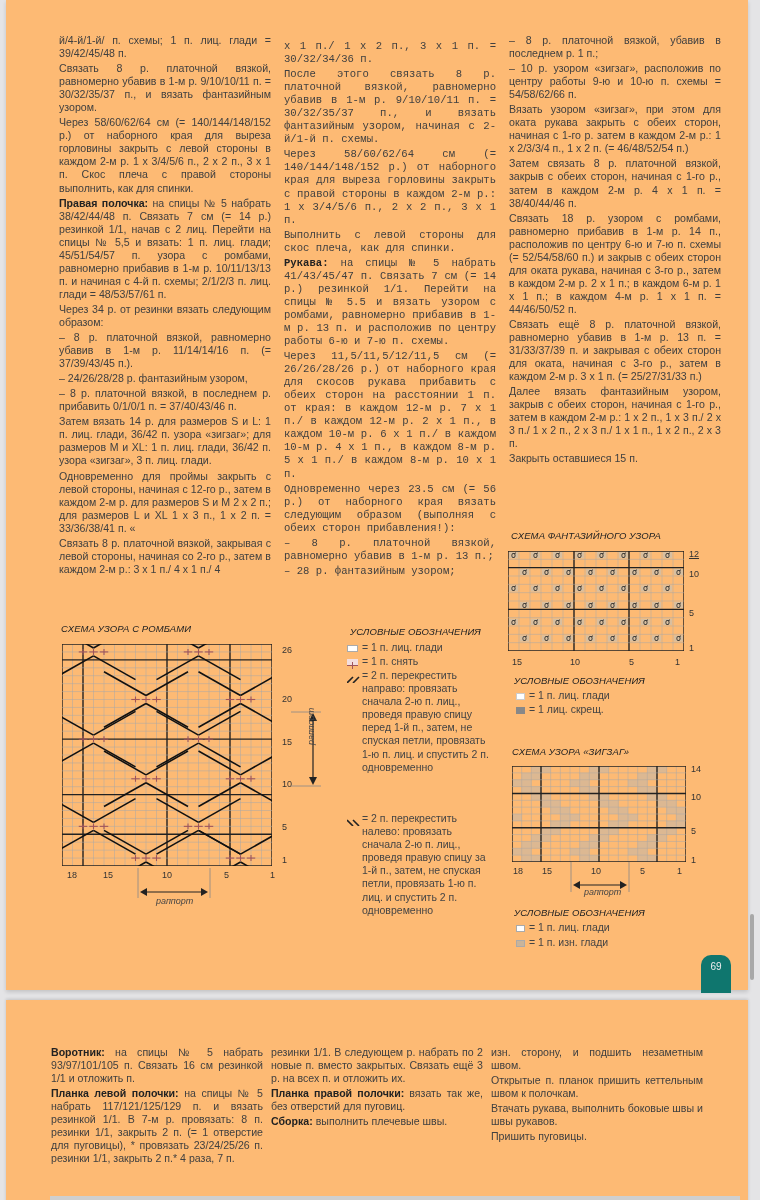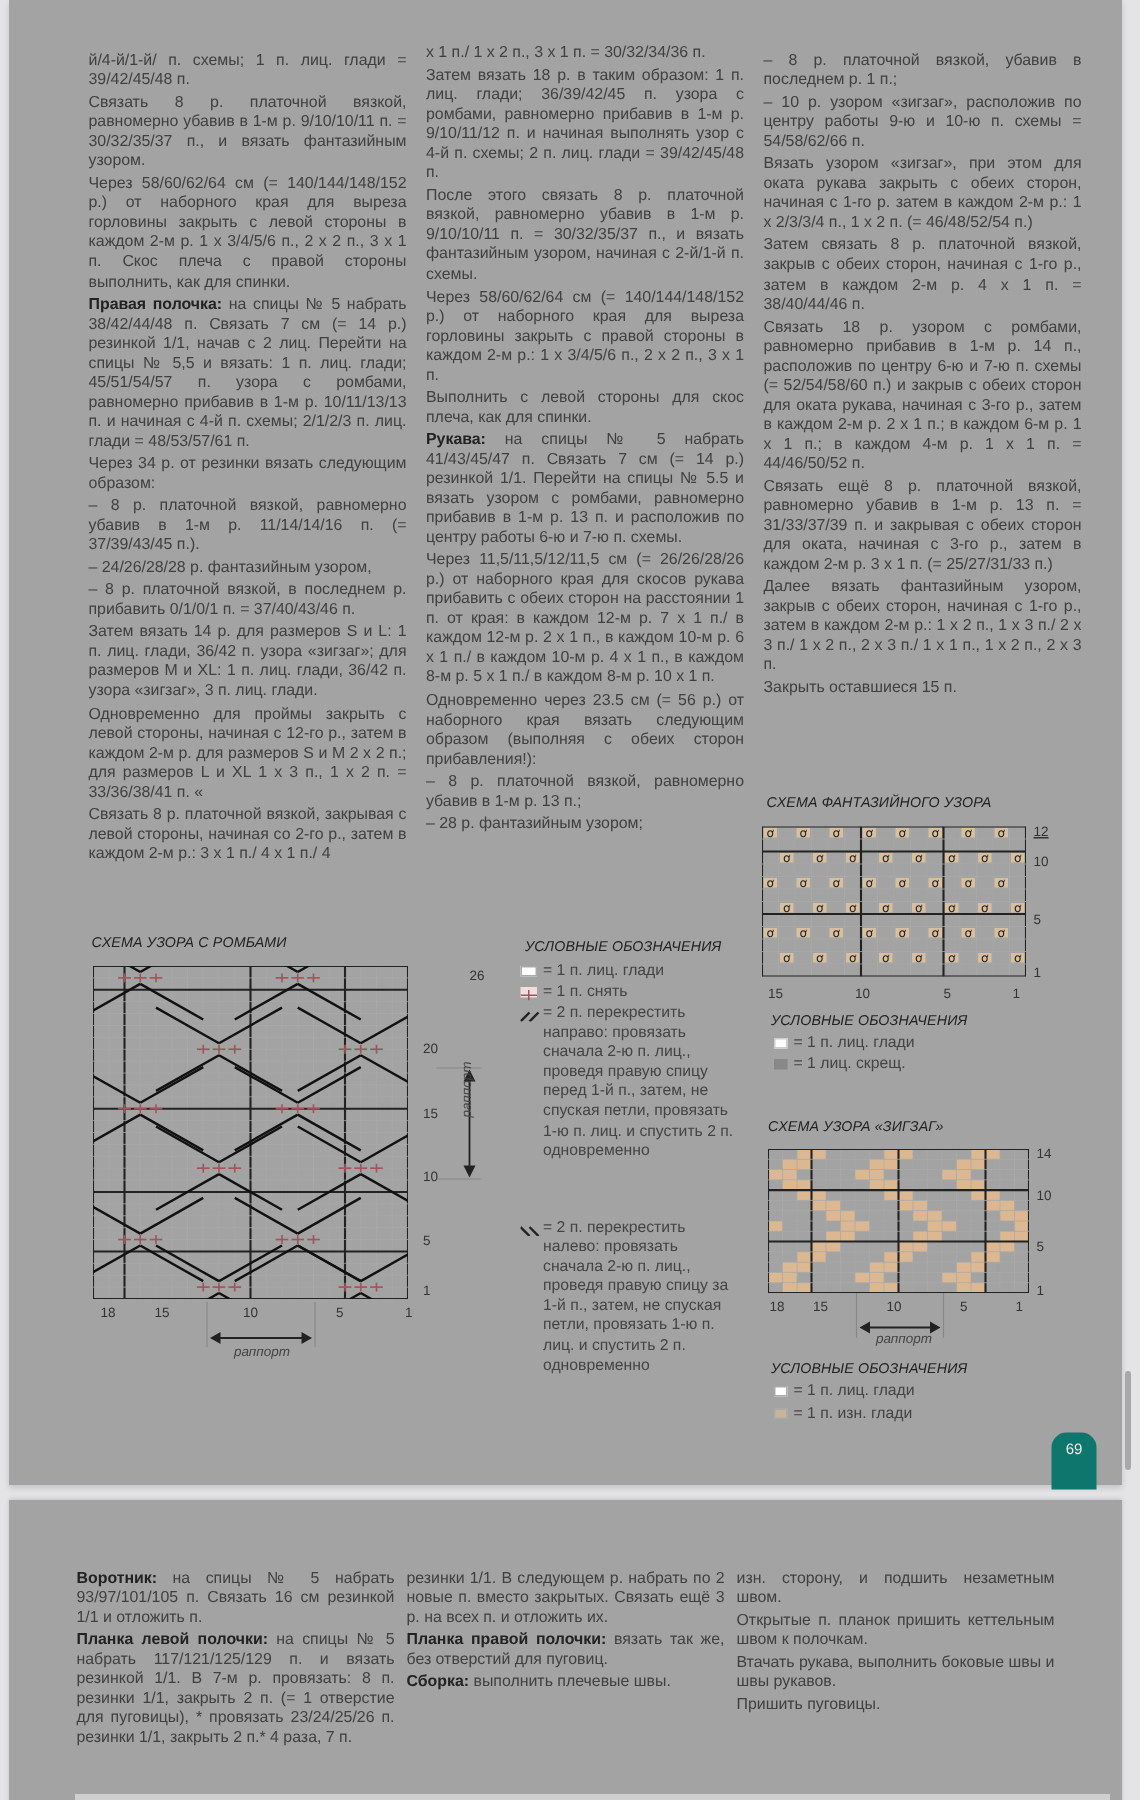--- a/index.html
+++ b/index.html
@@ -1,25 +1,25 @@
 <!DOCTYPE html>
 <html><head>
 <meta charset="utf-8">
 <style>
   * { box-sizing: border-box; margin: 0; padding: 0; }
   html, body { width: 760px; height: 1200px; overflow: hidden; background: #e4e4e6; }
   body { position: relative; font-family: "Liberation Sans", sans-serif; color: #3a3a3a; }
-  .page { position: absolute; background: #a3a3a3; }
+  .page { position: absolute; background: #fdba74; }
   #page1 { left: 6px; top: 0; width: 742px; height: 990px; box-shadow: 0 2px 4px rgba(0,0,0,0.15); }
   #page2 { left: 6px; top: 1000px; width: 742px; height: 260px; box-shadow: 0 -1px 3px rgba(0,0,0,0.15); }
   .col { position: absolute; font-size: 10.6px; line-height: 13.05px; text-align: justify; color: #404040; }
   .col p { margin: 0 0 2px 0; }
   .col b { font-weight: bold; color: #222; }
   .c1 { left: 53px; top: 34px; width: 212px; }
-  .c2 { left: 278px; top: 29px; width: 212px; }
+  .c2 { left: 278px; top: 40px; width: 212px; font-family: Liberation Mono, monospace; }
   .c3 { left: 503px; top: 34px; width: 212px; }
   .heading { position: absolute; font-size: 9.5px; font-weight: normal; font-style: italic; color: #222; letter-spacing: 0.1px; }
   .legend-item { position: absolute; font-size: 10.5px; color: #444; line-height: 13.1px; }
   .legend-item .sym { display: inline-block; width: 11px; height: 7px; margin-right: 4px; vertical-align: middle; }
   .axis-lbl { position: absolute; font-size: 9px; color: #333; }
   svg { position: absolute; }
   .pagenum { position: absolute; left: 701px; top: 955px; width: 30px; height: 38px; background: #0f766e; border-radius: 10px 10px 0 0; color: #eee; font-size: 10px; text-align: center; padding-top: 6px; }
   .scrollbar { position: absolute; left: 750px; top: 914px; width: 4px; height: 66px; background: #a8a8a8; border-radius: 2px; }
   .bottom-bar { position: absolute; left: 50px; top: 1196px; width: 690px; height: 4px; background: #cfcfcf; }
   .raport { position: absolute; font-size: 9px; font-style: italic; color: #444; }
@@ -36,21 +36,20 @@
       <p><span>Через 34 р. от резинки вязать следующим образом:</span></p>
       <p><span>– 8 р. платочной вязкой, равномерно убавив в 1-м р. 11/14/14/16 п. (= 37/39/43/45 п.).</span></p>
       <p><span>– 24/26/28/28 р. фантазийным узором,</span></p>
       <p><span>– 8 р. платочной вязкой, в последнем р. прибавить 0/1/0/1 п. = 37/40/43/46 п.</span></p>
       <p><span>Затем вязать 14 р. для размеров S и L: 1 п. лиц. глади, 36/42 п. узора «зигзаг»; для размеров M и XL: 1 п. лиц. глади, 36/42 п. узора «зигзаг», 3 п. лиц. глади.</span></p>
       <p><span>Одновременно для проймы закрыть с левой стороны, начиная с 12-го р., затем в каждом 2-м р. для размеров S и M 2 х 2 п.; для размеров L и XL 1 х 3 п., 1 х 2 п. = 33/36/38/41 п. «</span></p>
       <p><span>Связать 8 р. платочной вязкой, закрывая с левой стороны, начиная со 2-го р., затем в каждом 2-м р.: 3 х 1 п./ 4 х 1 п./ 4</span></p>
     </div>
   <div class="col c2">
       <p><span>х 1 п./ 1 х 2 п., 3 х 1 п. = 30/32/34/36 п.</span></p>
-      <p><span>Затем вязать 18 р. в таким образом: 1 п. лиц. глади; 36/39/42/45 п. узора с ромбами, равномерно прибавив в 1-м р. 9/10/11/12 п. и начиная выполнять узор с 4-й п. схемы; 2 п. лиц. глади = 39/42/45/48 п.</span></p>
       <p><span>После этого связать 8 р. платочной вязкой, равномерно убавив в 1-м р. 9/10/10/11 п. = 30/32/35/37 п., и вязать фантазийным узором, начиная с 2-й/1-й п. схемы.</span></p>
       <p><span>Через 58/60/62/64 см (= 140/144/148/152 р.) от наборного края для выреза горловины закрыть с правой стороны в каждом 2-м р.: 1 х 3/4/5/6 п., 2 х 2 п., 3 х 1 п.</span></p>
       <p><span>Выполнить с левой стороны для скос плеча, как для спинки.</span></p>
       <p><b>Рукава:</b><span> на спицы № 5 набрать 41/43/45/47 п. Связать 7 см (= 14 р.) резинкой 1/1. Перейти на спицы № 5.5 и вязать узором с ромбами, равномерно прибавив в 1-м р. 13 п. и расположив по центру работы 6-ю и 7-ю п. схемы.</span></p>
       <p><span>Через 11,5/11,5/12/11,5 см (= 26/26/28/26 р.) от наборного края для скосов рукава прибавить с обеих сторон на расстоянии 1 п. от края: в каждом 12-м р. 7 х 1 п./ в каждом 12-м р. 2 х 1 п., в каждом 10-м р. 6 х 1 п./ в каждом 10-м р. 4 х 1 п., в каждом 8-м р. 5 х 1 п./ в каждом 8-м р. 10 х 1 п.</span></p>
       <p><span>Одновременно через 23.5 см (= 56 р.) от наборного края вязать следующим образом (выполняя с обеих сторон прибавления!):</span></p>
       <p><span>– 8 р. платочной вязкой, равномерно убавив в 1-м р. 13 п.;</span></p>
       <p><span>– 28 р. фантазийным узором;</span></p>
     </div>
   <div class="col c3">
@@ -230,21 +229,21 @@
       <line x1="163.75" y1="214.07142857142858" x2="172.25" y2="214.07142857142858" stroke="#a0555a" stroke-width="1.1"></line>
       <line x1="178.5" y1="211.10714285714286" x2="178.5" y2="217.0357142857143" stroke="#a0555a" stroke-width="1.1"></line>
       <line x1="174.25" y1="214.07142857142858" x2="182.75" y2="214.07142857142858" stroke="#a0555a" stroke-width="1.1"></line>
       <line x1="189" y1="211.10714285714286" x2="189" y2="217.0357142857143" stroke="#a0555a" stroke-width="1.1"></line>
       <line x1="184.75" y1="214.07142857142858" x2="193.25" y2="214.07142857142858" stroke="#a0555a" stroke-width="1.1"></line>
       <line x1="178.5" y1="218.0357142857143" x2="136.5" y2="241.82142857142858" stroke="#111" stroke-width="1.6"></line>
       <line x1="178.5" y1="218.0357142857143" x2="220.5" y2="241.82142857142858" stroke="#111" stroke-width="1.6"></line>
       <line x1="178.5" y1="210.10714285714286" x2="136.5" y2="186.32142857142858" stroke="#111" stroke-width="1.6"></line>
       <line x1="178.5" y1="210.10714285714286" x2="220.5" y2="186.32142857142858" stroke="#111" stroke-width="1.6"></line>
     </svg>
-  <div class="axis-lbl" style="left:276px;top:645px;margin-left:31px;">26</div>
+  <div class="axis-lbl" style="left:276px;top:645px;">26</div>
   <div class="axis-lbl" style="left:276px;top:694px;">20</div>
   <div class="axis-lbl" style="left:276px;top:737px;">15</div>
   <div class="axis-lbl" style="left:276px;top:779px;">10</div>
   <div class="axis-lbl" style="left:276px;top:822px;">5</div>
   <div class="axis-lbl" style="left:276px;top:855px;">1</div>
   <div class="axis-lbl" style="left:61px;top:870px;">18</div>
   <div class="axis-lbl" style="left:97px;top:870px;">15</div>
   <div class="axis-lbl" style="left:156px;top:870px;">10</div>
   <div class="axis-lbl" style="left:218px;top:870px;">5</div>
   <div class="axis-lbl" style="left:264px;top:870px;">1</div>

